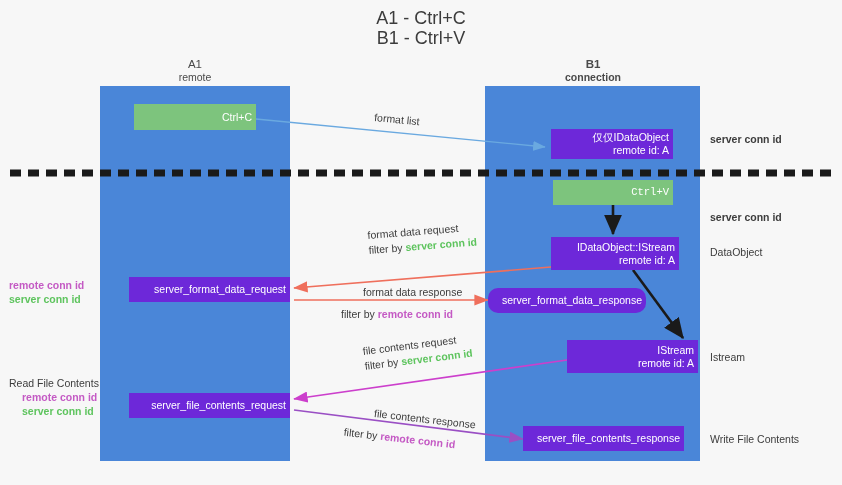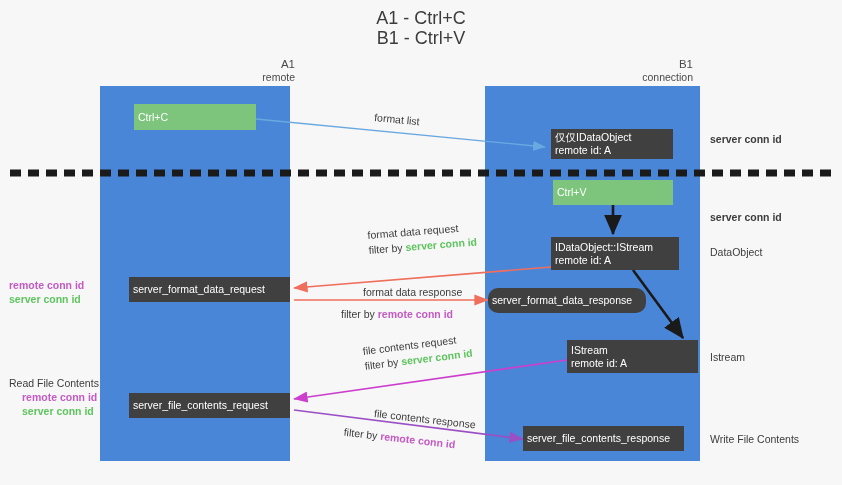--- a/index.html
+++ b/index.html
@@ -32,21 +32,21 @@
     width: 842px;
     text-align: center;
     color: #3c3c3c;
     font-size: 18px;
     line-height: 20px;
   }
 
   
   .lane-header {
     position: absolute;
-    text-align: right;
+    text-align: center;
     color: #4a4a4a;
     font-size: 11.5px;
     line-height: 13px;
     width: 200px;
   }
   .lane-header .lane-sub { font-size: 10.5px; }
 
   
   .lane {
     position: absolute;
@@ -56,30 +56,30 @@
   }
   #lane-a1 { left: 100px; width: 190px; }
   #lane-b1 { left: 485px; width: 215px; }
 
   
   .box {
     position: absolute;
     box-sizing: border-box;
     display: flex;
     flex-direction: column;
-    align-items: flex-start;
+    align-items: flex-end;
     justify-content: center;
     color: #ffffff;
     font-size: 10.5px;
     line-height: 13px;
     text-align: center;
     padding: 2px 4px;
   }
   .box.green { background: #7dc47d; }
-  .box.orange { background: #404040; }
+  .box.orange { background: #6d28d9; }
 
   
   .side-label {
     position: absolute;
     font-size: 10.5px;
     line-height: 14px;
     color: #3c3c3c;
     white-space: nowrap;
   }
   .clr-green { color: #5ec45e; font-weight: bold; }
@@ -115,21 +115,21 @@
     <div>B1 - Ctrl+V</div>
   </div>
 
   <div class="lane" id="lane-a1"></div>
   <div class="lane" id="lane-b1"></div>
 
   <div class="lane-header" style="left:95px; top:58px;">
     <div>A1</div>
     <div class="lane-sub">remote</div>
   </div>
-  <div class="lane-header" style="left:493px; top:58px;">
+  <div class="lane-header" style="left:493px; top:58px;font-weight:bold;">
     <div>B1</div>
     <div class="lane-sub">connection</div>
   </div>
 
   <svg id="svg-layer" viewBox="0 0 842 485">
     <defs>
       <marker id="ah-blue" markerWidth="9" markerHeight="7" refX="8.5" refY="3.5" orient="auto">
         <polygon points="0 0, 9 3.5, 0 7" fill="#6aa9e0"></polygon>
       </marker>
       <marker id="ah-red" markerWidth="9" markerHeight="7" refX="8.5" refY="3.5" orient="auto">
@@ -165,21 +165,21 @@
 
   <div class="box green" style="left:134px; top:104px; width:122px; height:26px;">
     <div>Ctrl+C</div>
   </div>
 
   <div class="box orange" style="left:551px; top:129px; width:122px; height:30px;">
     <div>仅仅IDataObject</div>
     <div>remote id: A</div>
   </div>
 
-  <div class="box green" style="left:553px; top:180px; width:120px; height:25px;">
+  <div class="box green" style="left:553px; top:180px; width:120px; height:25px;font-family:Liberation Mono, monospace;">
     <div>Ctrl+V</div>
   </div>
 
   <div class="box orange" style="left:551px; top:237px; width:128px; height:33px;">
     <div>IDataObject::IStream</div>
     <div>remote id: A</div>
   </div>
 
   <div class="box orange" style="left:129px; top:277px; width:161px; height:25px;">
     <div>server_format_data_request</div>

